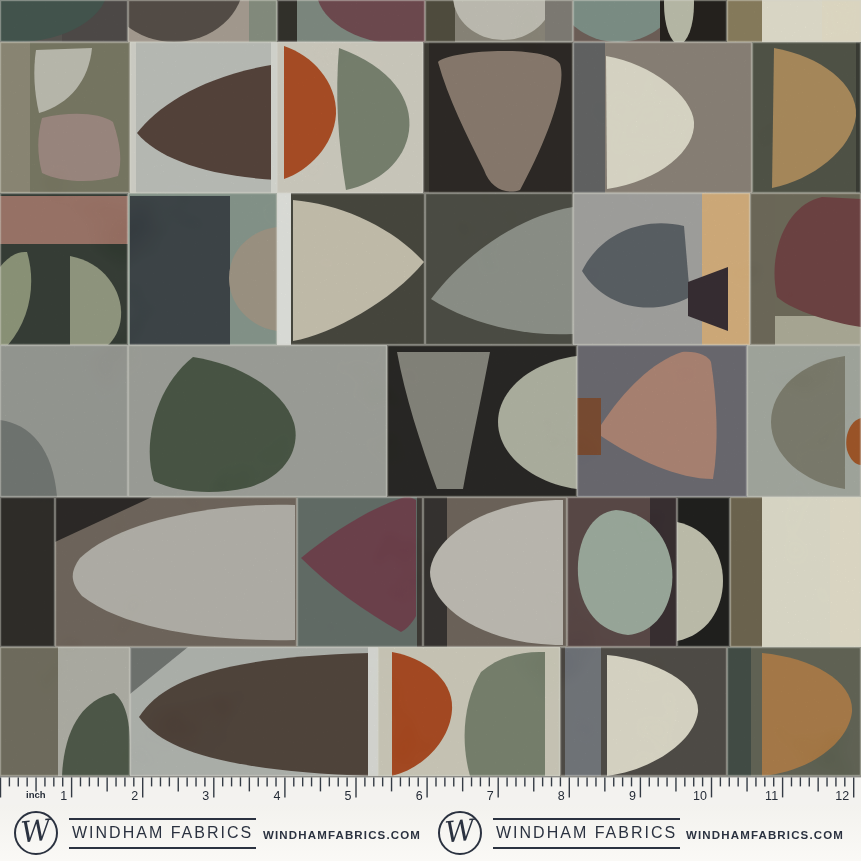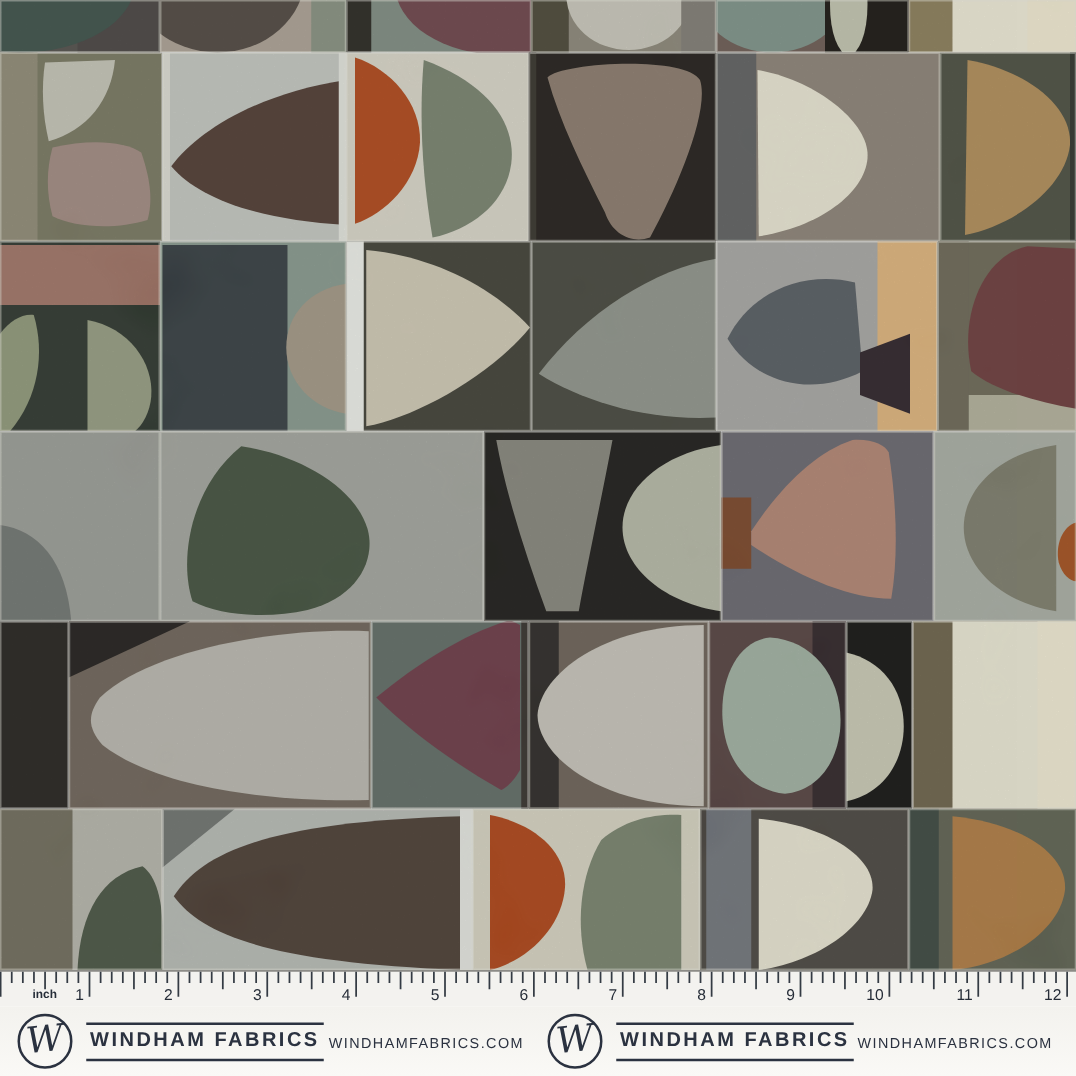--- a/index.html
+++ b/index.html
@@ -10,22 +10,22 @@
   .brand-strip{position:relative;width:861px;height:56px;
                background:linear-gradient(#f3f2ee,#faf9f6);}
   .brand-group{position:absolute;display:flex;align-items:center;gap:11px;}
   .logo-circle{width:44px;height:44px;border:2.5px solid var(--ink,#2b3240);
                border-radius:50%;display:flex;align-items:center;justify-content:center;
                box-sizing:border-box;background:transparent;}
   .logo-w{font-family:"DejaVu Serif",serif;font-style:italic;font-size:29px;line-height:1;
           transform:translateY(-2px) rotate(-6deg);color:var(--ink,#2b3240);}
   .wordmark{font-size:16px;letter-spacing:2px;color:var(--ink,#2b3240);
             border-top:2px solid var(--ink,#2b3240);border-bottom:2px solid var(--ink,#2b3240);
-            padding:4px 3px 5px 3px;white-space:nowrap;font-weight:bold;}
-  .brand-url{position:absolute;font-size:11.5px;font-weight:normal;letter-spacing:1.15px;
+            padding:4px 3px 5px 3px;white-space:nowrap;}
+  .brand-url{position:absolute;font-size:11.5px;font-weight:bold;letter-spacing:1.15px;
              color:var(--ink,#2b3240);white-space:nowrap;}
 </style>
 </head>
 <body>
 
 <div class="stage">
   <svg id="fabric-svg" width="861" height="776" viewBox="0 0 861 776" xmlns="http://www.w3.org/2000/svg">
       <defs>
         <filter id="grainDark" x="0%" y="0%" width="100%" height="100%">
           <feTurbulence type="fractalNoise" baseFrequency="0.9" numOctaves="2" stitchTiles="stitch"></feTurbulence>

